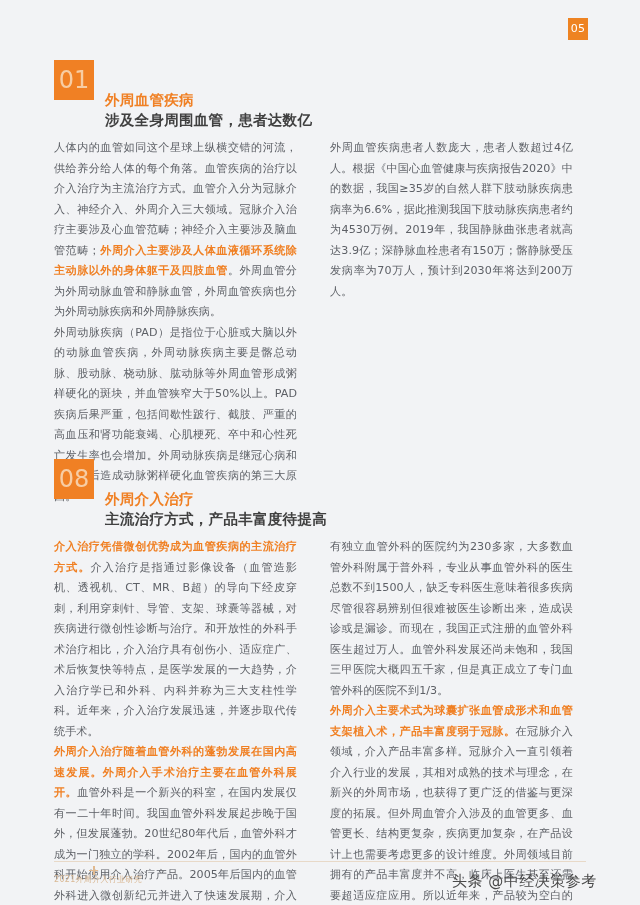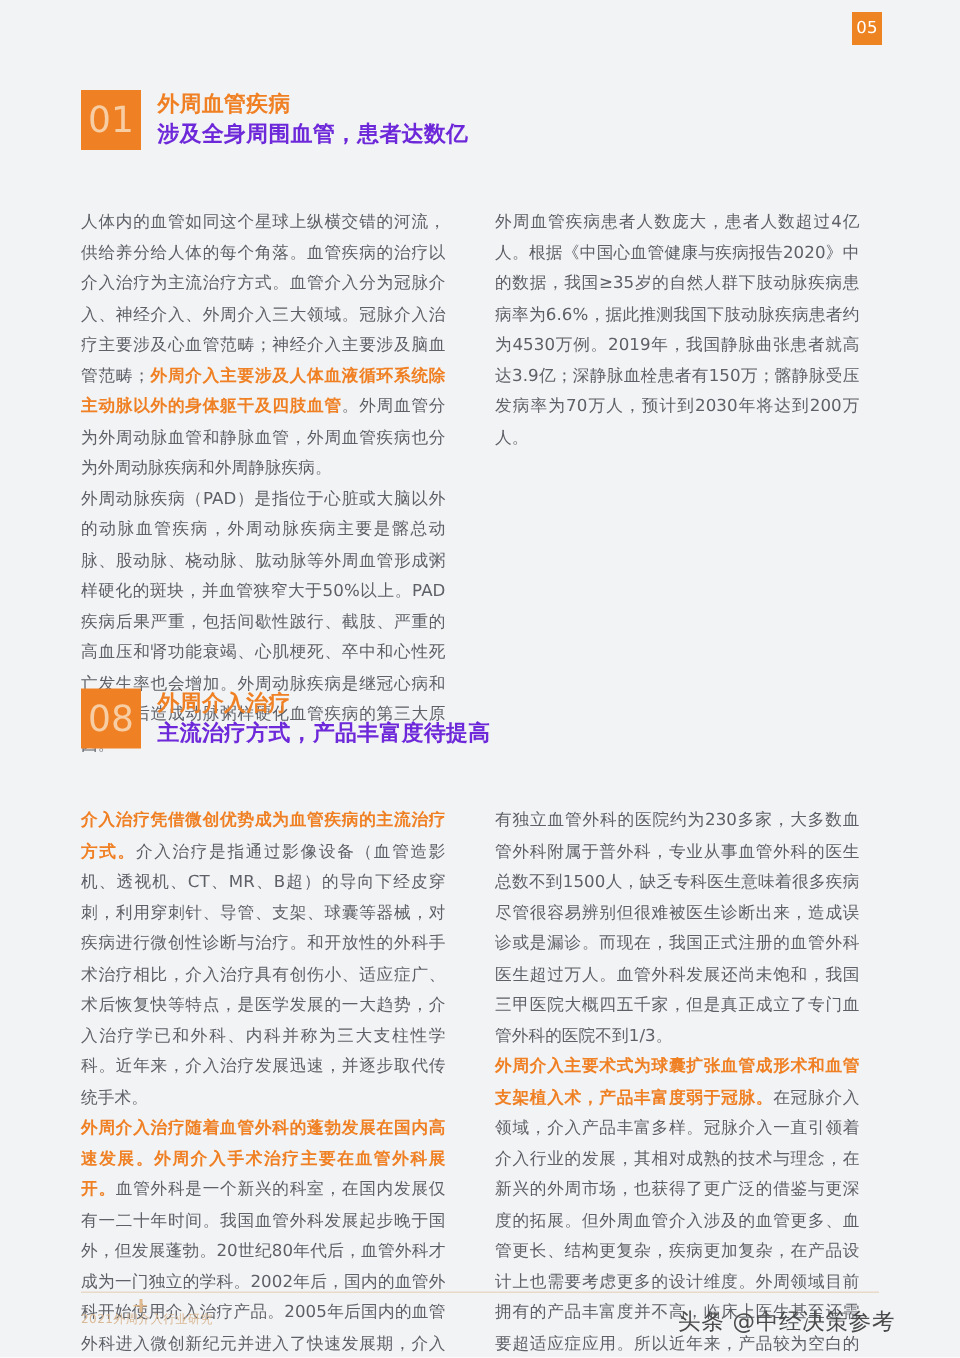--- a/index.html
+++ b/index.html
@@ -14,21 +14,21 @@
     position: relative;
     width: 640px;
     height: 905px;
     background: #f2f3f5;
     overflow: hidden;
     box-sizing: border-box;
   }
   
   .page-badge {
     position: absolute;
-    top: 8px;
+    top: 18px;
     left: 568px;
     width: 20px;
     height: 22px;
     background: #ee8322;
     color: #ffffff;
     font-size: 11px;
     line-height: 22px;
     text-align: center;
     letter-spacing: 0.2px;
     font-weight: 400;
@@ -56,23 +56,24 @@
     margin-left: 11px;
     padding-top: 1px;
   }
   .section-title-1 {
     color: #f08024;
     font-size: 14.5px;
     font-weight: 700;
     line-height: 19px;
     letter-spacing: 0.3px;
     white-space: nowrap;
+    margin-top: 30px;
   }
   .section-title-2 {
-    color: #6d28d9;
+    color: #404040;
     font-size: 14.5px;
     font-weight: 700;
     line-height: 20px;
     letter-spacing: 0.3px;
     white-space: nowrap;
   }
   
   .col {
     position: absolute;
     width: 243px;

